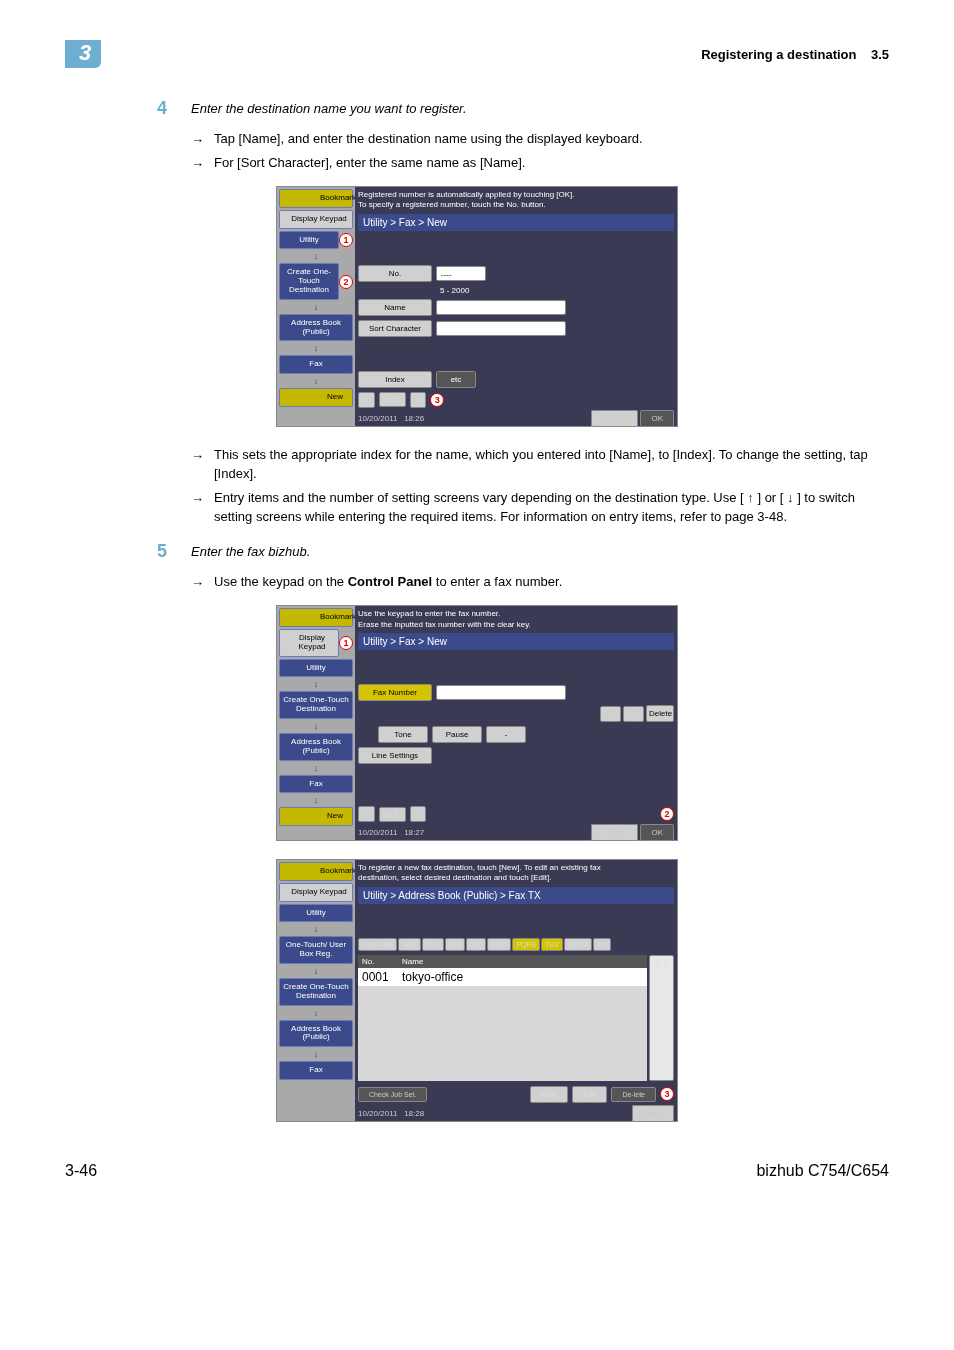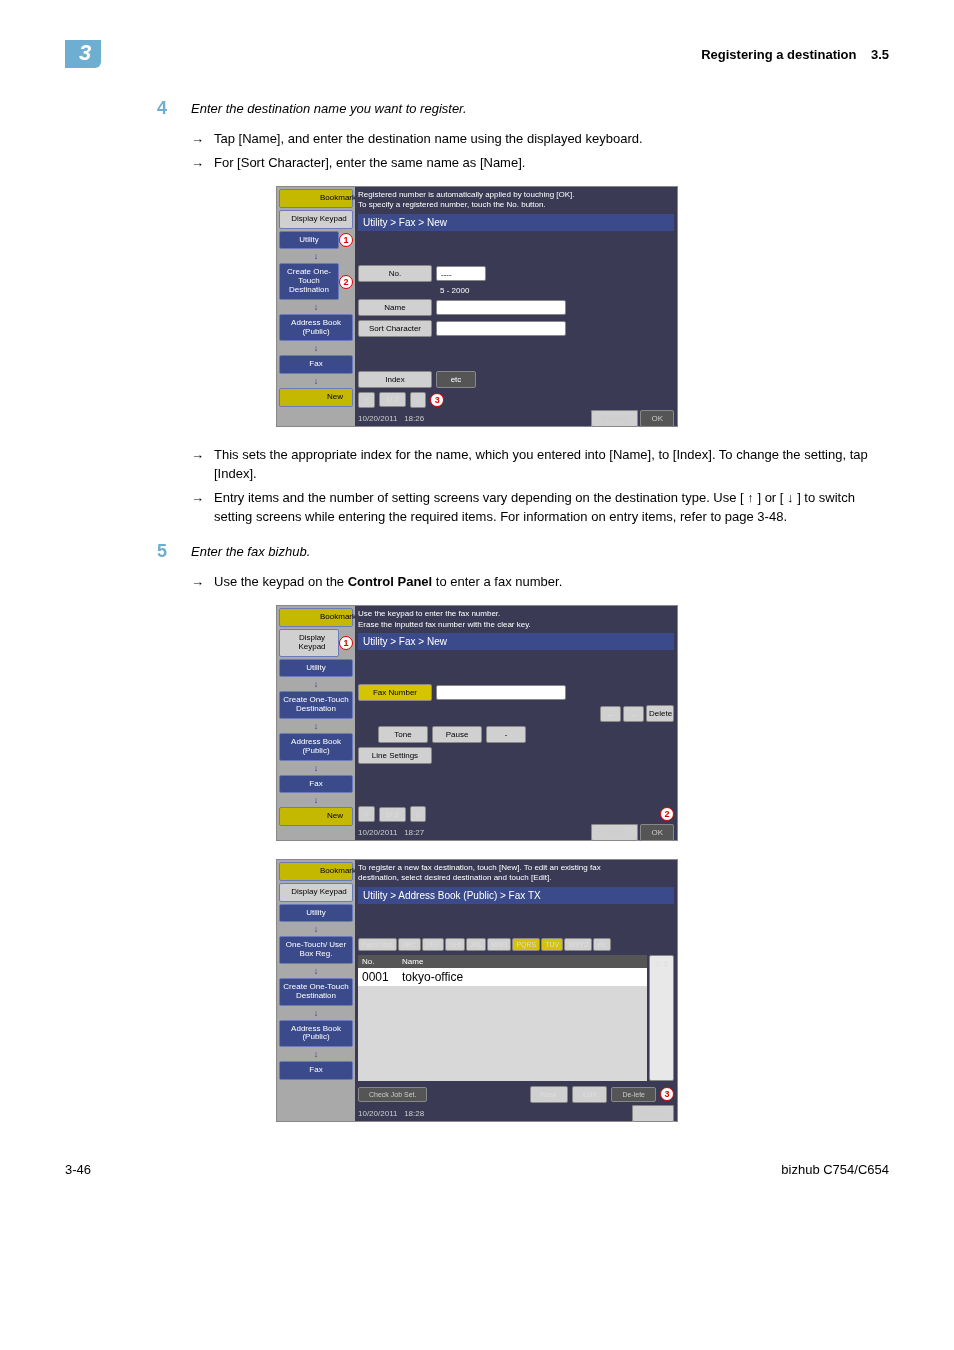--- a/index.html
+++ b/index.html
@@ -47,21 +47,21 @@
     .ss-timestamp { font-size: 8px; color: #ccc; margin-top: 4px; display: flex; justify-content: space-between; align-items: center; }
     .callout { display: inline-flex; align-items: center; justify-content: center; width: 14px; height: 14px; border: 1.5px solid #d00; border-radius: 50%; color: #d00; font-size: 9px; font-weight: bold; background: #fff; }
     .ss-tabs { display: flex; gap: 1px; margin-bottom: 4px; }
     .ss-tab { background: #d0d0d0; border: 1px solid #888; padding: 2px 3px; font-size: 7px; border-radius: 2px; }
     .ss-tab.active { background: #d5c400; }
     .ss-table-head { background: #555; color: #fff; padding: 2px 4px; font-size: 8px; display: flex; }
     .ss-table-row { background: #fff; color: #000; padding: 2px 4px; font-size: 12px; display: flex; }
     .ss-table-bg { background: #d8d8d8; height: 95px; }
     .ss-pager-box { background: #e8e8e8; border: 1px solid #888; padding: 3px 5px; font-size: 8px; border-radius: 2px; margin-left: auto; }
 
-    .page-footer { display: flex; justify-content: space-between; margin-top: 40px; font-size: 13px; border-top: 0; }
+    .page-footer { display: flex; justify-content: space-between; margin-top: 40px; font-size: 16px; border-top: 0; }
   </style>
 </head>
 <body>
 
 <div class="top-header">
   <div class="top-header-left">3</div>
   <div class="top-header-right">
     <b>Registering a destination</b>&nbsp;&nbsp;&nbsp;&nbsp;<b>3.5</b>
   </div>
 </div>

